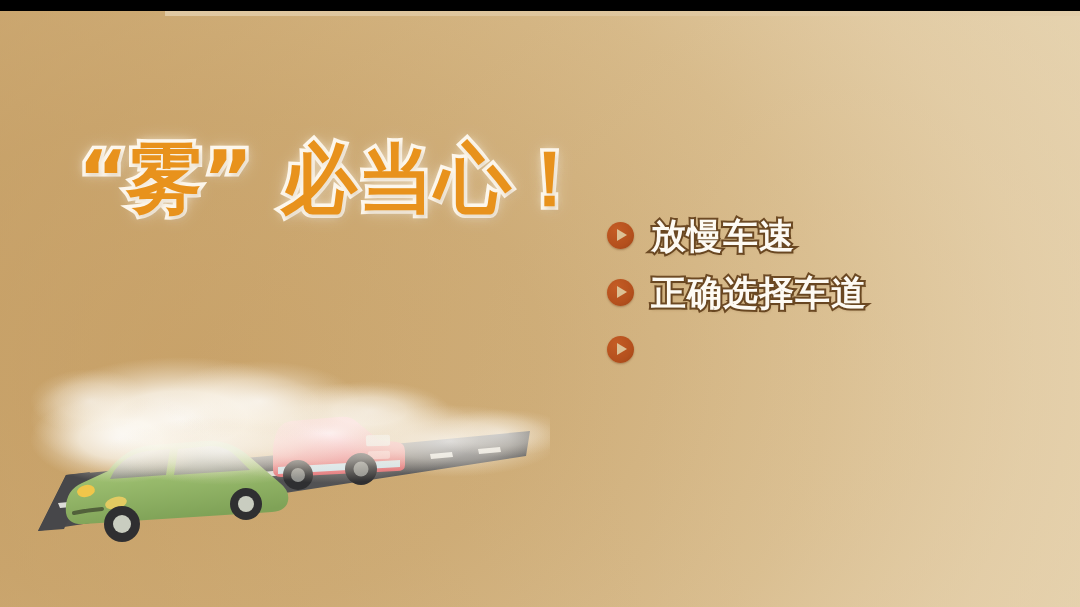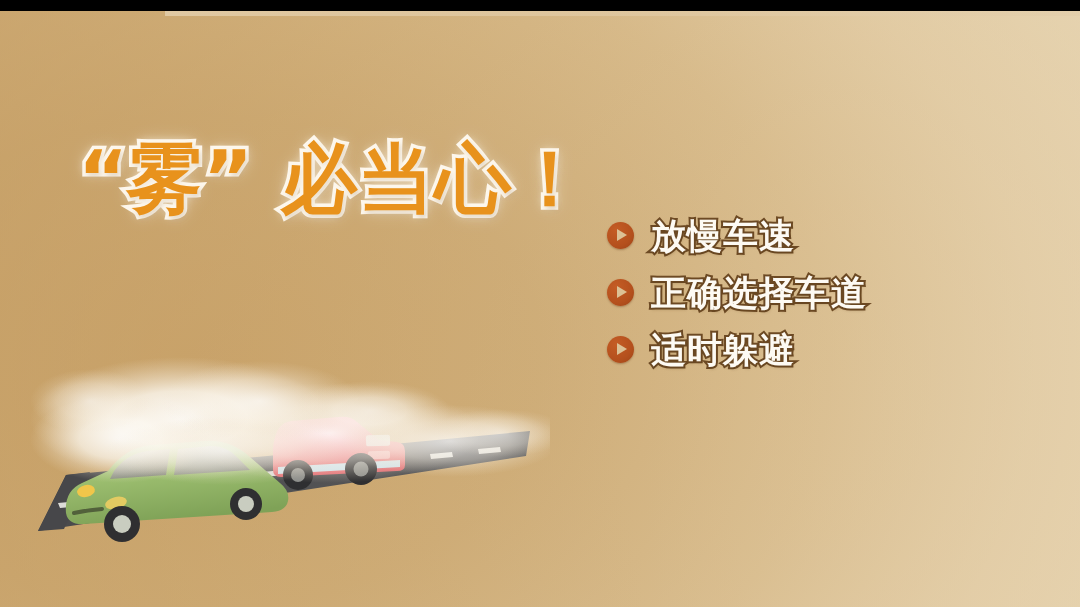--- a/index.html
+++ b/index.html
@@ -249,18 +249,17 @@
 
     <div class="list-item">
       <span class="bullet"></span>
       <span class="item-label">正确选择车道</span>
     </div>
 
 
 
     <div class="list-item">
       <span class="bullet"></span>
-      <span class="item-label">适时躲避</span>
     </div>
 
   </div>
 
 </div>
 
 </body></html>

